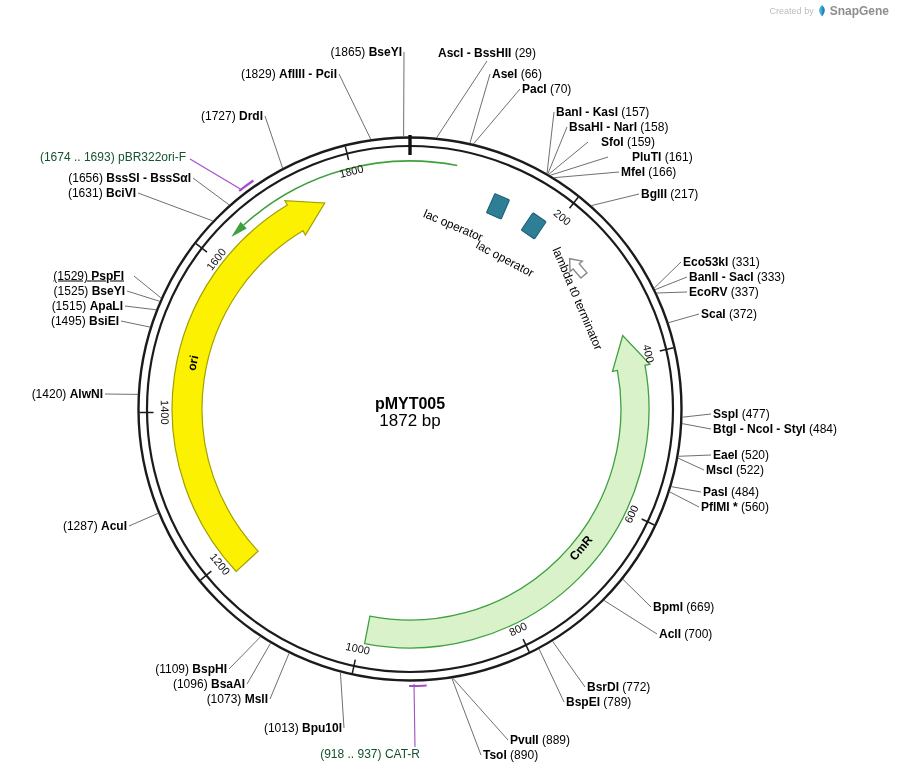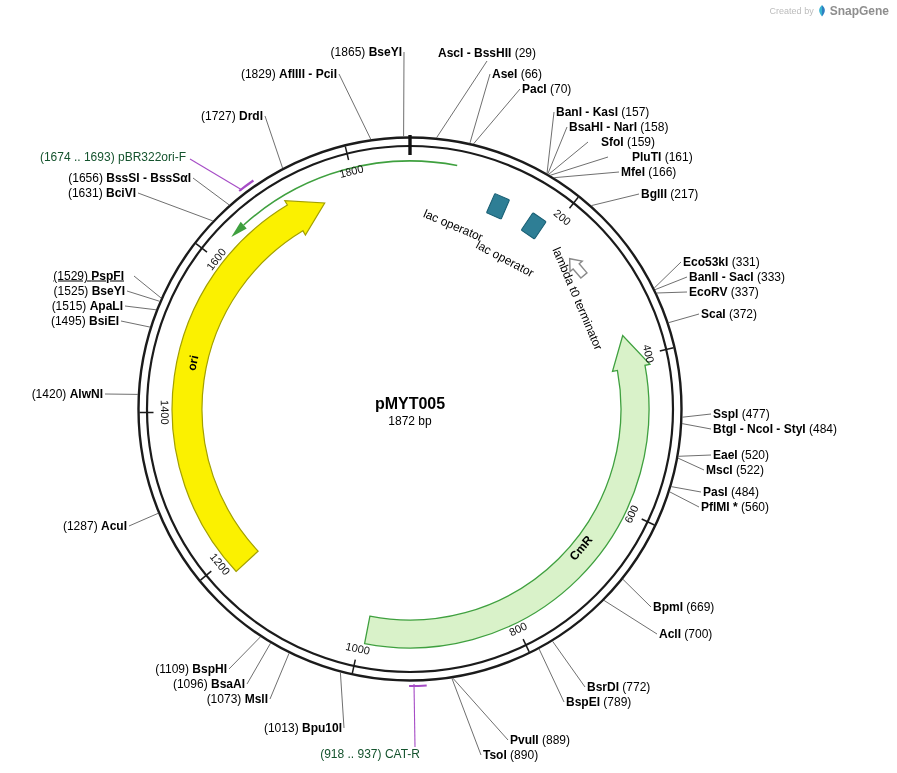--- a/index.html
+++ b/index.html
@@ -12,21 +12,21 @@
   .site .pos{font-weight:400;}
   .side-left{transform:translate(-100%,-50%);text-align:right;}
   .side-right{transform:translate(0,-50%);}
   .side-top{transform:translate(-50%,-100%);text-align:center;}
   .primer{color:#14532d;}
   .primer .nm{font-weight:400;}
   .rot{position:absolute;white-space:nowrap;font-size:12px;color:#000;pointer-events:auto;}
   .rot.bold{font-weight:700;}
   .center-label{position:absolute;text-align:center;transform:translate(-50%,-50%);white-space:nowrap;}
   #plasmid-name{font-weight:700;font-size:16px;}
-  #plasmid-size{font-size:12px;}
+  #plasmid-size{font-size:17px;}
   .tick-text{font-family:"Liberation Sans",sans-serif;font-size:11px;fill:#111;}
   .watermark{position:absolute;top:4px;right:8px;display:flex;align-items:center;gap:3px;
              font-size:9px;color:#bcbcbc;}
   .watermark .brand{color:#8e8e8e;font-weight:700;font-size:12px;}
 </style>
 </head>
 <body>
 
 <div id="wrap">
   <svg id="map-svg" width="897" height="773" viewBox="0 0 897 773">

